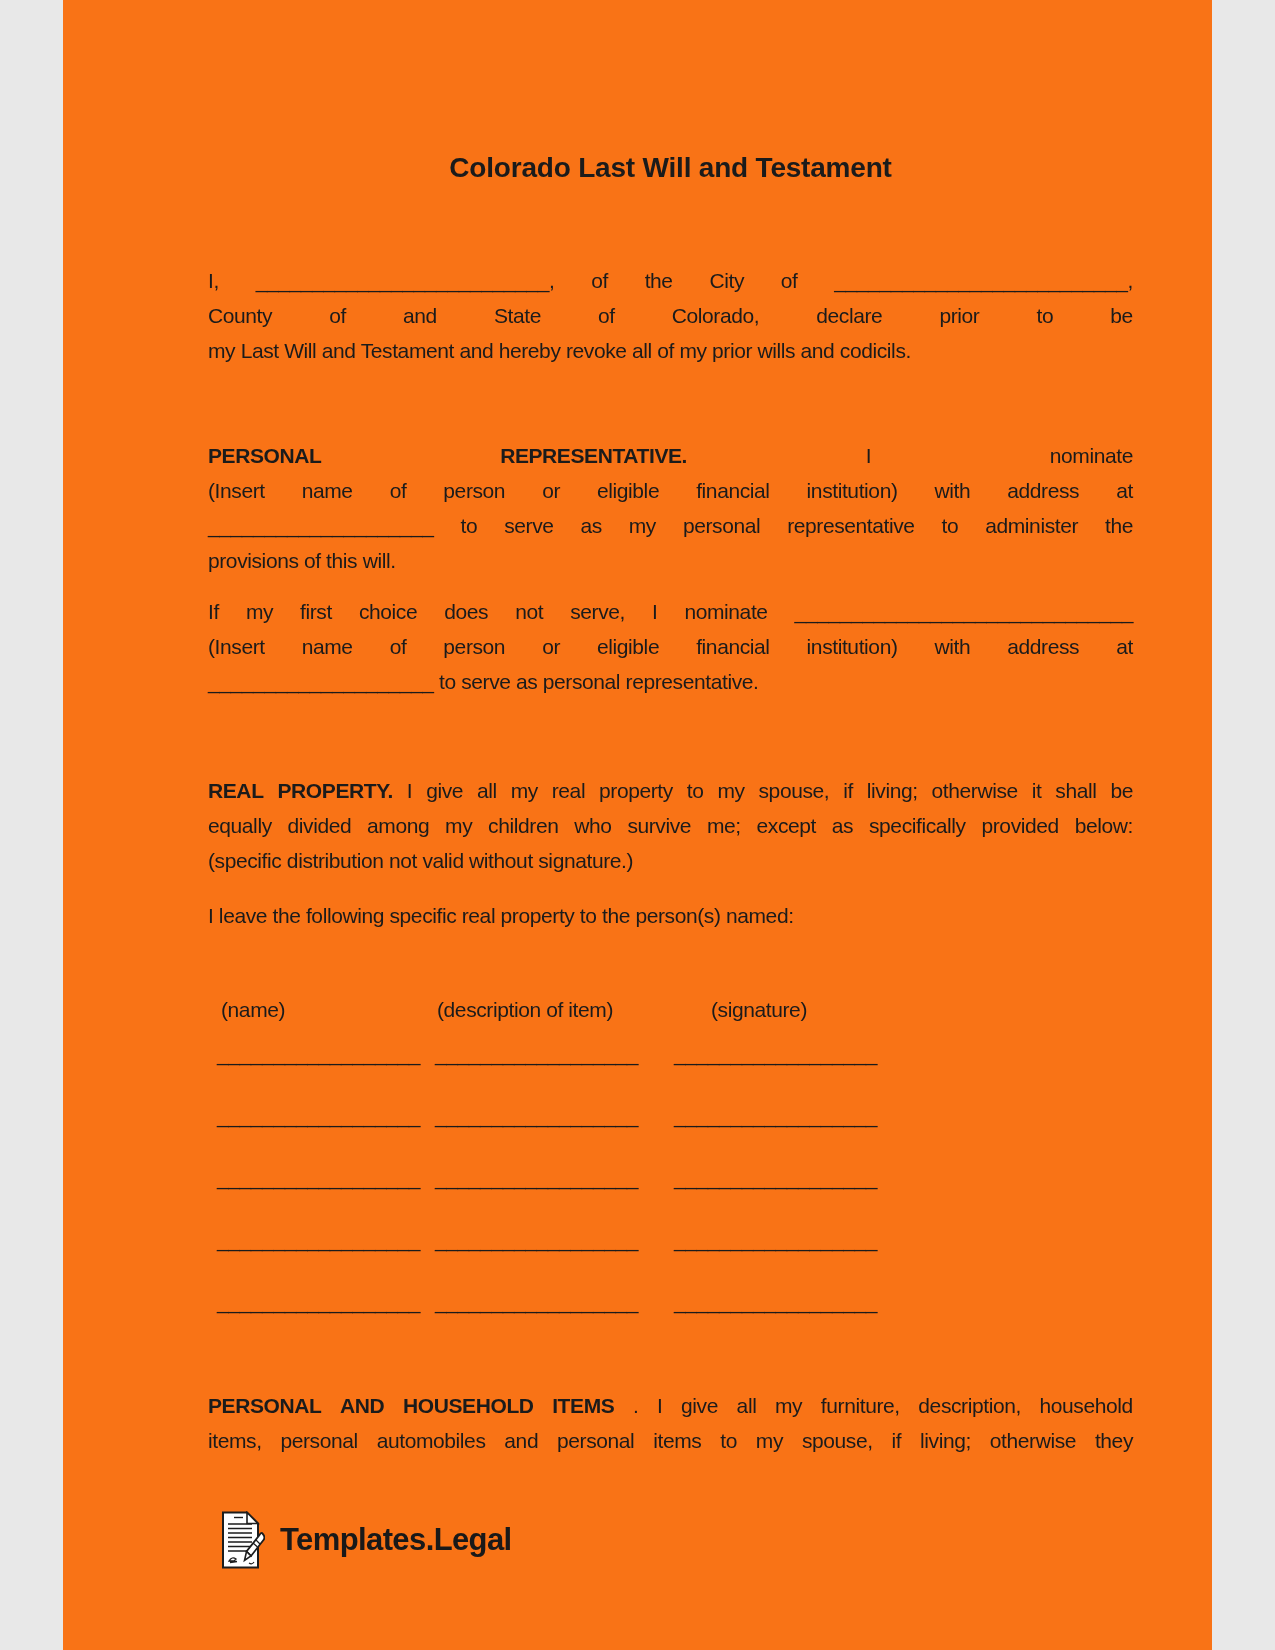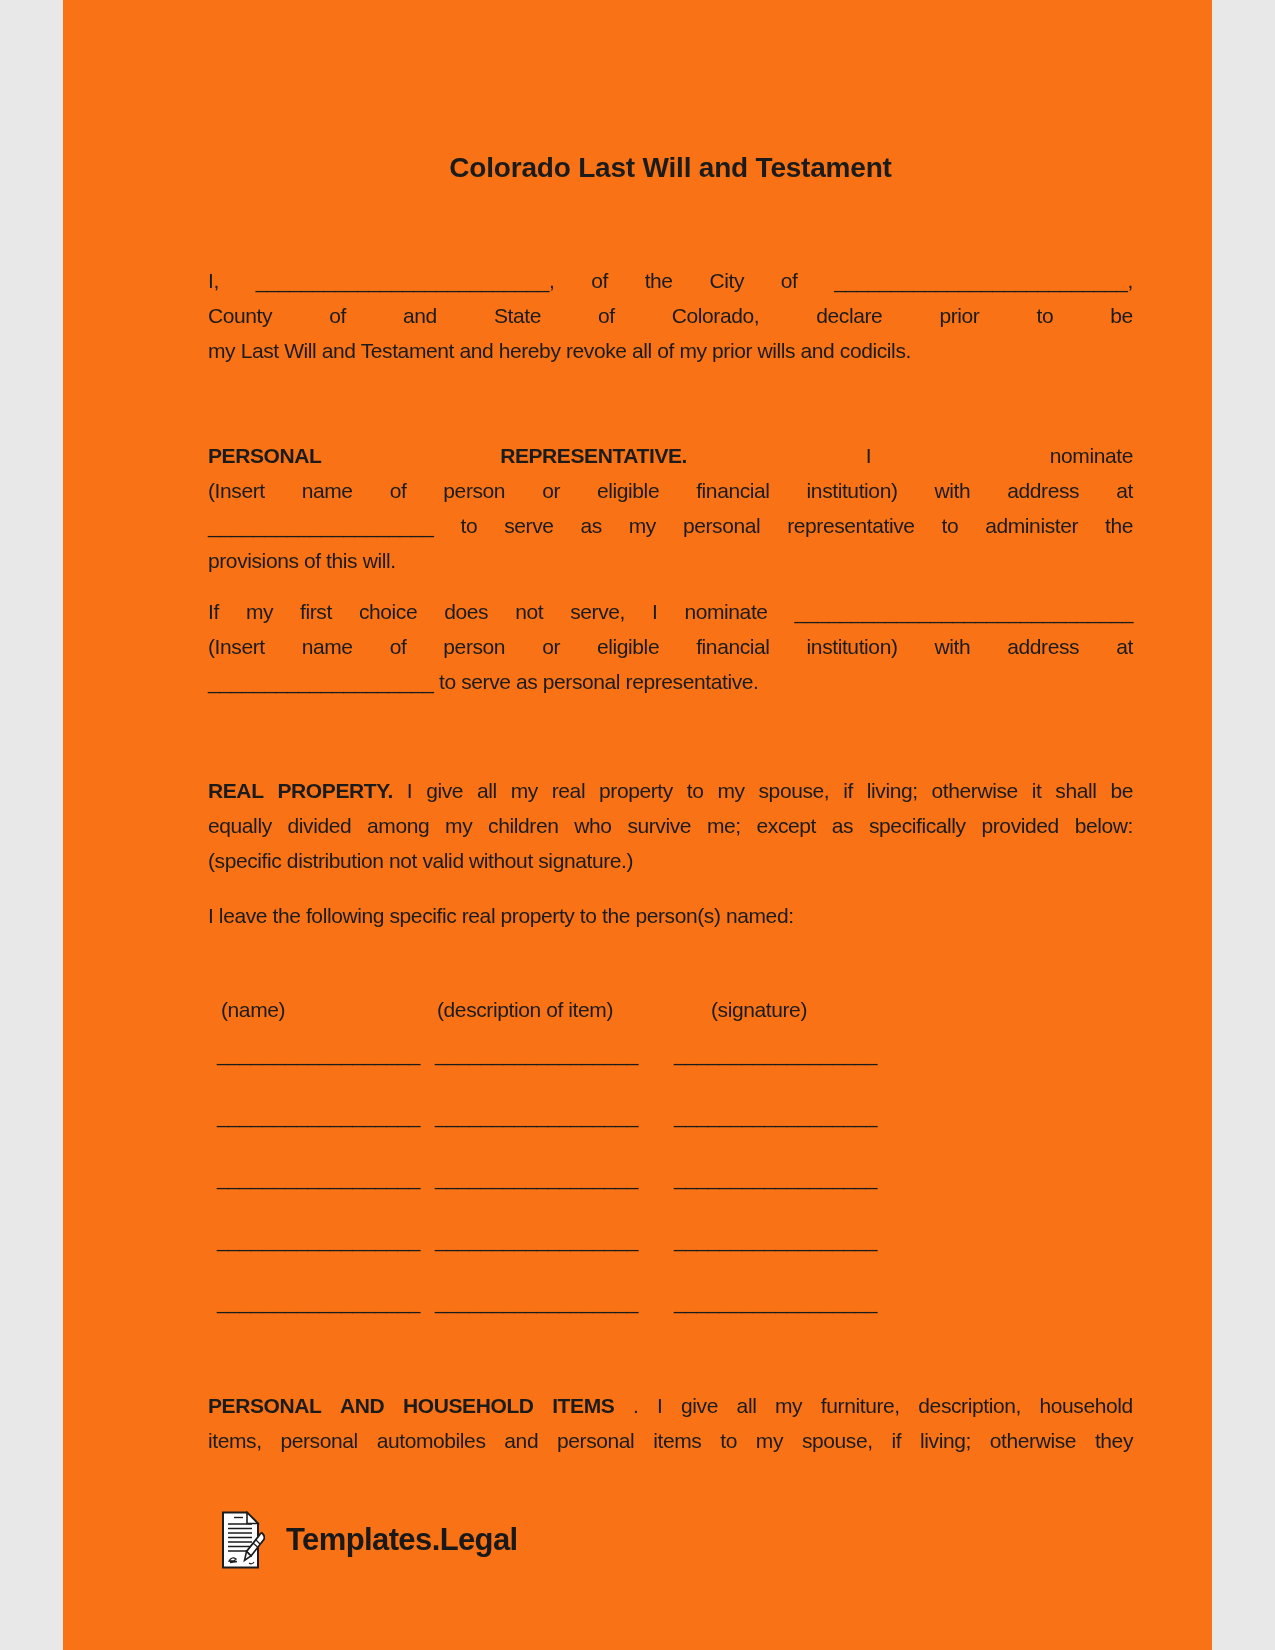--- a/index.html
+++ b/index.html
@@ -26,21 +26,21 @@
   .line.just{display:flex;justify-content:space-between;white-space:normal;}
   .line.just span{white-space:pre;}
   .b{font-weight:700;}
   .th-row,.blank-row{
     position:absolute;left:0;width:925px;height:35px;line-height:35px;
     font-size:21px;letter-spacing:-0.4px;color:#1b1b1b;
   }
   .th,.cell{position:absolute;top:0;white-space:pre;}
   .brand{
     position:absolute;left:13px;top:1511px;
-    display:flex;align-items:center;gap:21px;
+    display:flex;align-items:center;gap:15px;
   }
   .brand-name{
     font-size:31px;font-weight:700;letter-spacing:-0.6px;color:#191919;
     line-height:56px;
   }
   .doc-icon{display:block;}
 </style>
 </head>
 <body>
 

